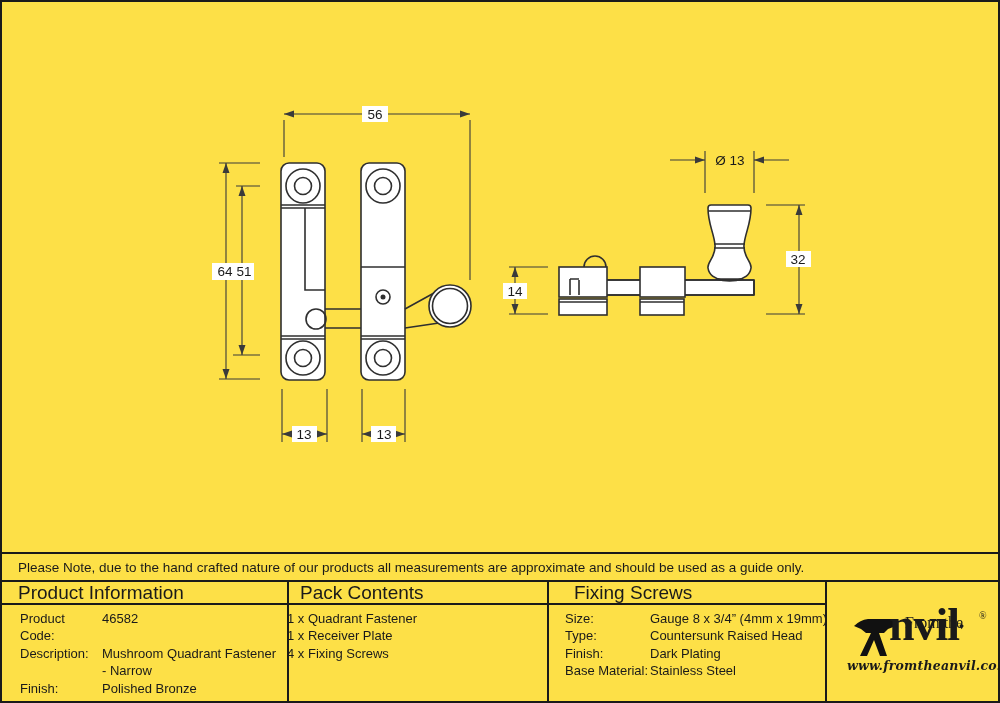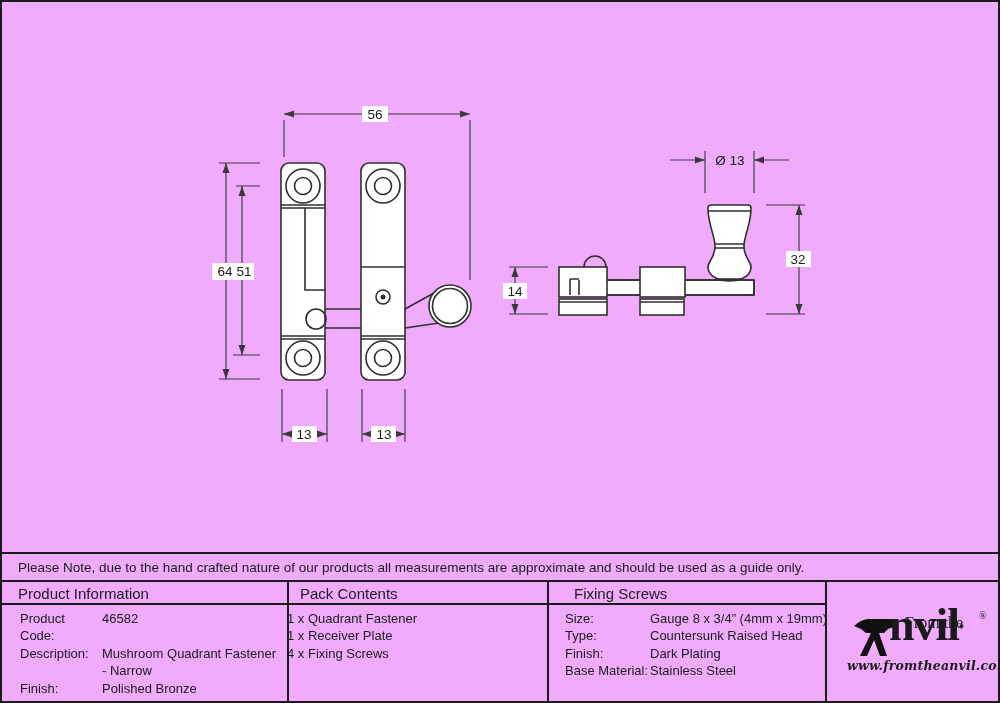--- a/index.html
+++ b/index.html
@@ -1,32 +1,32 @@
 <!DOCTYPE html>
 <html><head>
 <meta charset="utf-8">
 <style>
   html,body{margin:0;padding:0;background:#e8e8e8;}
   .page{
-    position:relative;width:1000px;height:703px;background:#f0abfc;
+    position:relative;width:1000px;height:703px;background:#fde047;
     border:2px solid #1a1a1a;box-sizing:border-box;overflow:hidden;
     font-family:"Liberation Sans",sans-serif;color:#1a1a1a;
   }
   .drawing{position:absolute;left:0;top:0;width:996px;height:550px;}
   svg text{font-family:"Liberation Sans",sans-serif;fill:#1a1a1a;}
 
   .note-bar{
     position:absolute;left:0;top:550px;width:996px;height:30px;
     border-top:2px solid #1a1a1a;border-bottom:2px solid #1a1a1a;
     box-sizing:border-box;display:flex;align-items:center;
   }
   .note-text{font-size:13.5px;padding-left:16px;white-space:nowrap;}
 
   .tbl-header{position:absolute;top:580px;height:22px;display:flex;align-items:center;
-    font-size:15px;box-sizing:border-box;}
+    font-size:19px;box-sizing:border-box;}
   .h1{left:0;width:285px;padding-left:16px;}
   .h2{left:285px;width:233px;padding-left:13px;}
   .h3{left:545px;width:278px;padding-left:27px;}
   .header-underline{position:absolute;left:0;top:601px;width:824px;height:2px;background:#1a1a1a;}
 
   .vline{position:absolute;top:580px;height:121px;width:2px;background:#1a1a1a;}
   .v1{left:285px;} .v2{left:545px;} .v3{left:823px;}
 
   .tbl-body{position:absolute;top:608px;font-size:13px;line-height:17.4px;}
   .b1{left:0;width:285px;padding-left:18px;box-sizing:border-box;}

